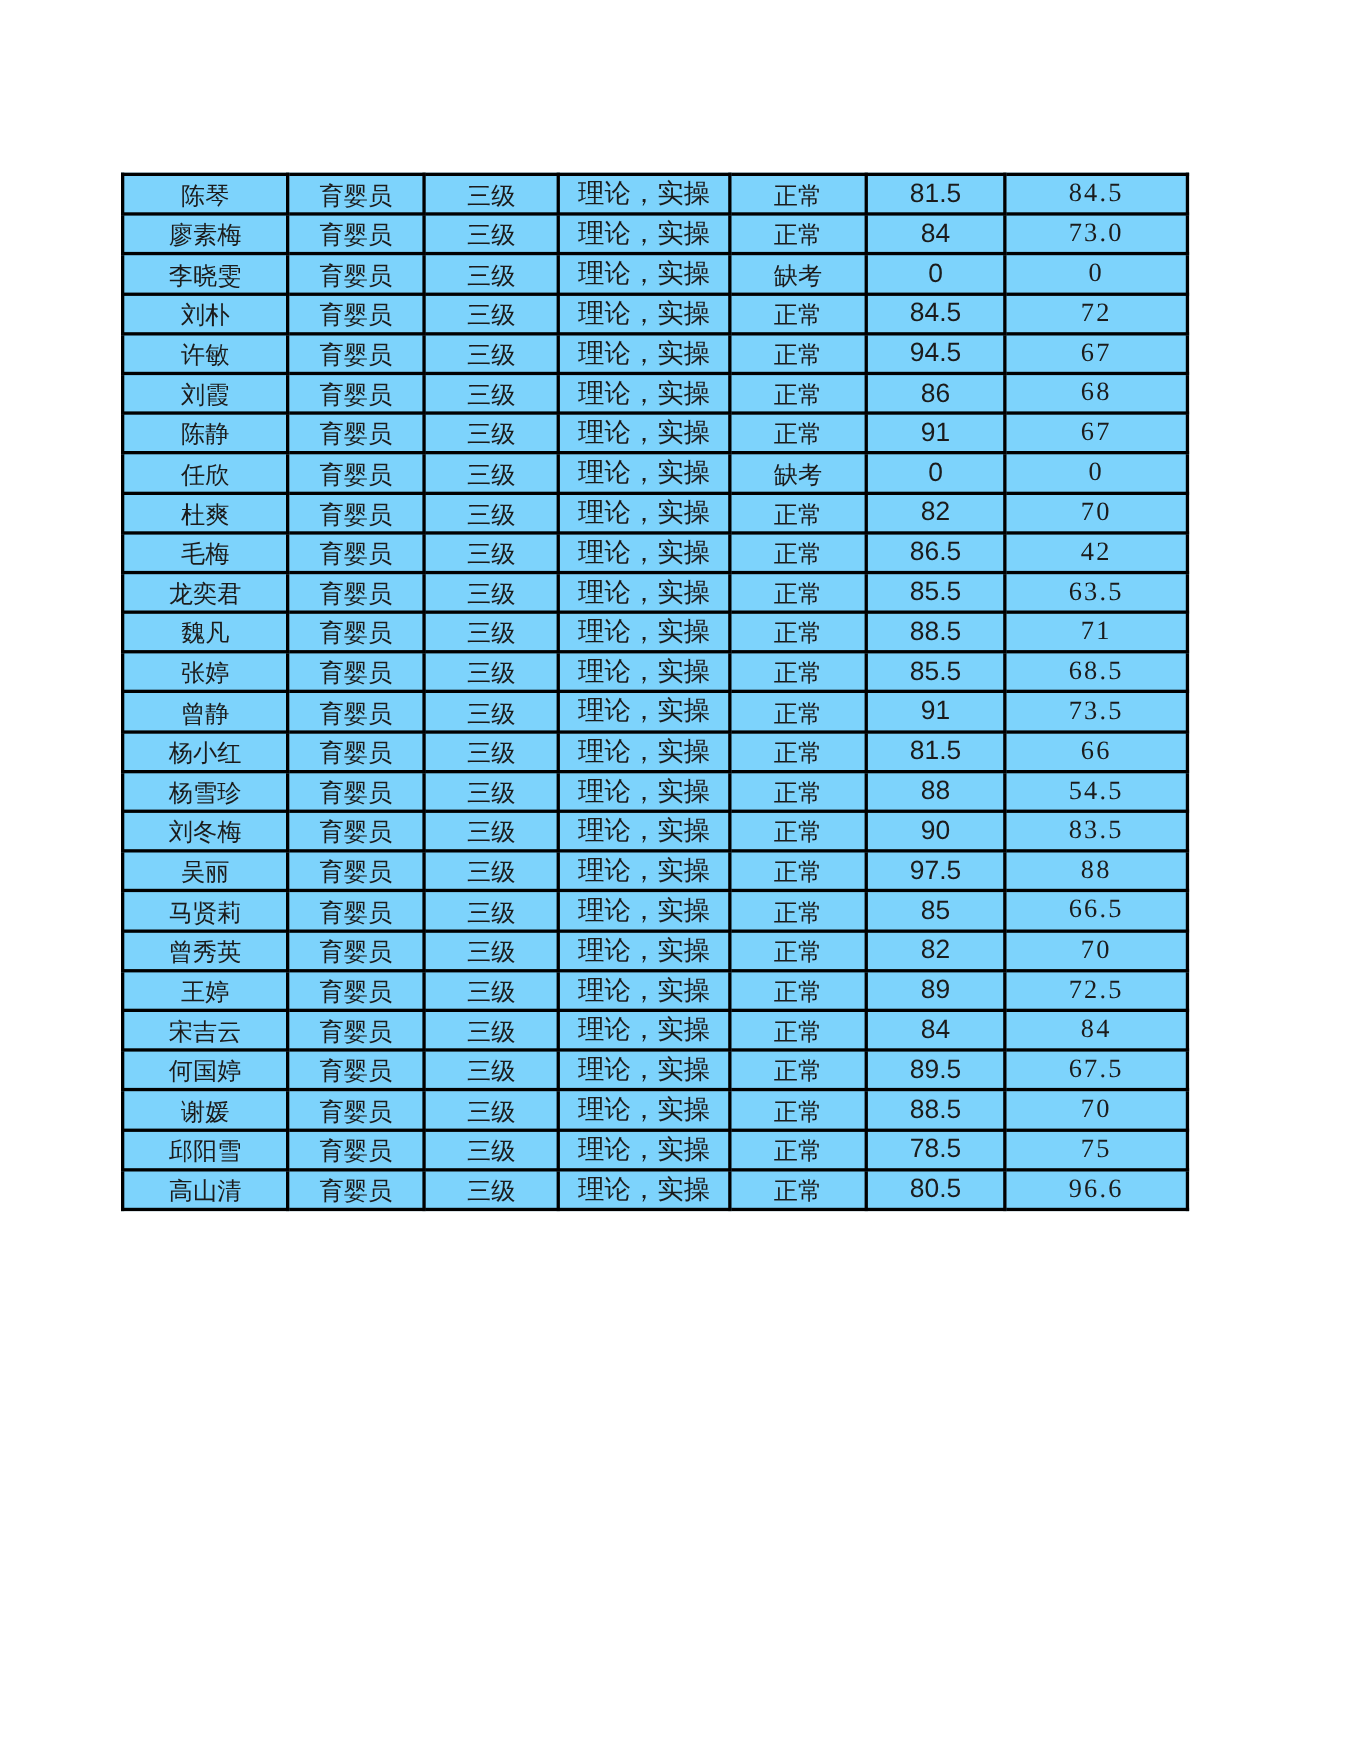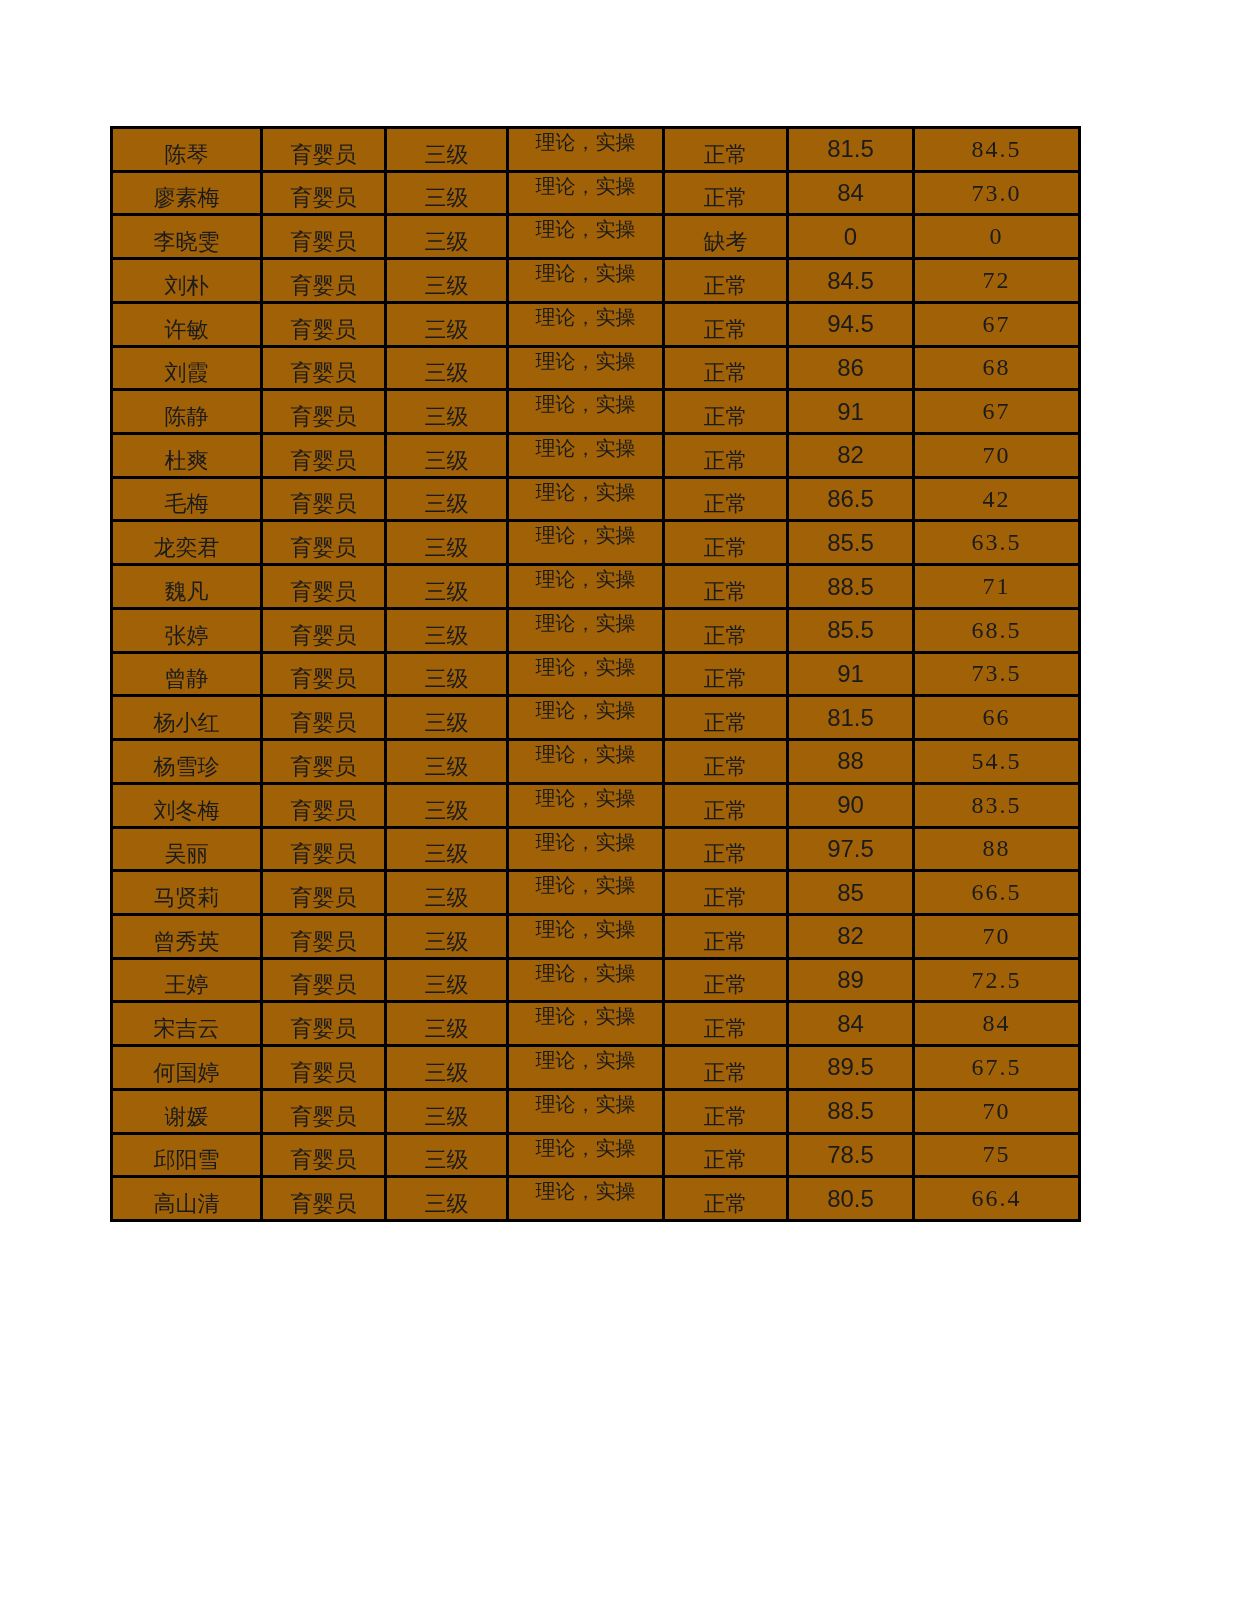--- a/index.html
+++ b/index.html
@@ -14,42 +14,42 @@
     font-family: "Liberation Serif", "DejaVu Serif", serif;
   }
   .doc-page {
     position: absolute;
     inset: 0;
     background: #ffffff;
   }
   table.score-table {
     position: absolute;
     left: 110px;
-    top: 126px;
+    top: 157px;
     width: 968px;
-    height: 1096px;
+    height: 944px;
     border-collapse: collapse;
     table-layout: fixed;
-    background: #a16207;
+    background: #7dd3fc;
   }
   table.score-table td {
     border: 3px solid #000000;
     text-align: center;
     color: #1b1b1b;
     overflow: hidden;
     padding: 0;
   }
   td.c-name, td.c-occ, td.c-level, td.c-status {
     font-size: 22px;
     vertical-align: bottom;
     padding-bottom: 5px;
     font-family: "Liberation Serif", "DejaVu Serif", serif;
   }
   td.c-subj {
-    font-size: 20px;
+    font-size: 24px;
     vertical-align: top;
     padding-top: 9px;
     font-family: Liberation Serif, serif;
   }
   td.c-score1 {
     font-size: 24px;
     font-weight: 400;
     font-family: "Liberation Sans", "DejaVu Sans", sans-serif;
     vertical-align: middle;
     color: #121212;
@@ -141,20 +141,29 @@
   <tr>
     <td class="c-name">陈静</td>
     <td class="c-occ">育婴员</td>
     <td class="c-level">三级</td>
     <td class="c-subj">理论，实操</td>
     <td class="c-status">正常</td>
     <td class="c-score1">91</td>
     <td class="c-score2">67</td>
   </tr>
 
+  <tr>
+    <td class="c-name">任欣</td>
+    <td class="c-occ">育婴员</td>
+    <td class="c-level">三级</td>
+    <td class="c-subj">理论，实操</td>
+    <td class="c-status">缺考</td>
+    <td class="c-score1">0</td>
+    <td class="c-score2">0</td>
+  </tr>
 
   <tr>
     <td class="c-name">杜爽</td>
     <td class="c-occ">育婴员</td>
     <td class="c-level">三级</td>
     <td class="c-subj">理论，实操</td>
     <td class="c-status">正常</td>
     <td class="c-score1">82</td>
     <td class="c-score2">70</td>
   </tr>
@@ -319,17 +328,17 @@
     <td class="c-score2">75</td>
   </tr>
 
   <tr>
     <td class="c-name">高山清</td>
     <td class="c-occ">育婴员</td>
     <td class="c-level">三级</td>
     <td class="c-subj">理论，实操</td>
     <td class="c-status">正常</td>
     <td class="c-score1">80.5</td>
-    <td class="c-score2">66.4</td>
+    <td class="c-score2">96.6</td>
   </tr>
 </tbody>
   </table>
 </div>
 
 </body></html>

